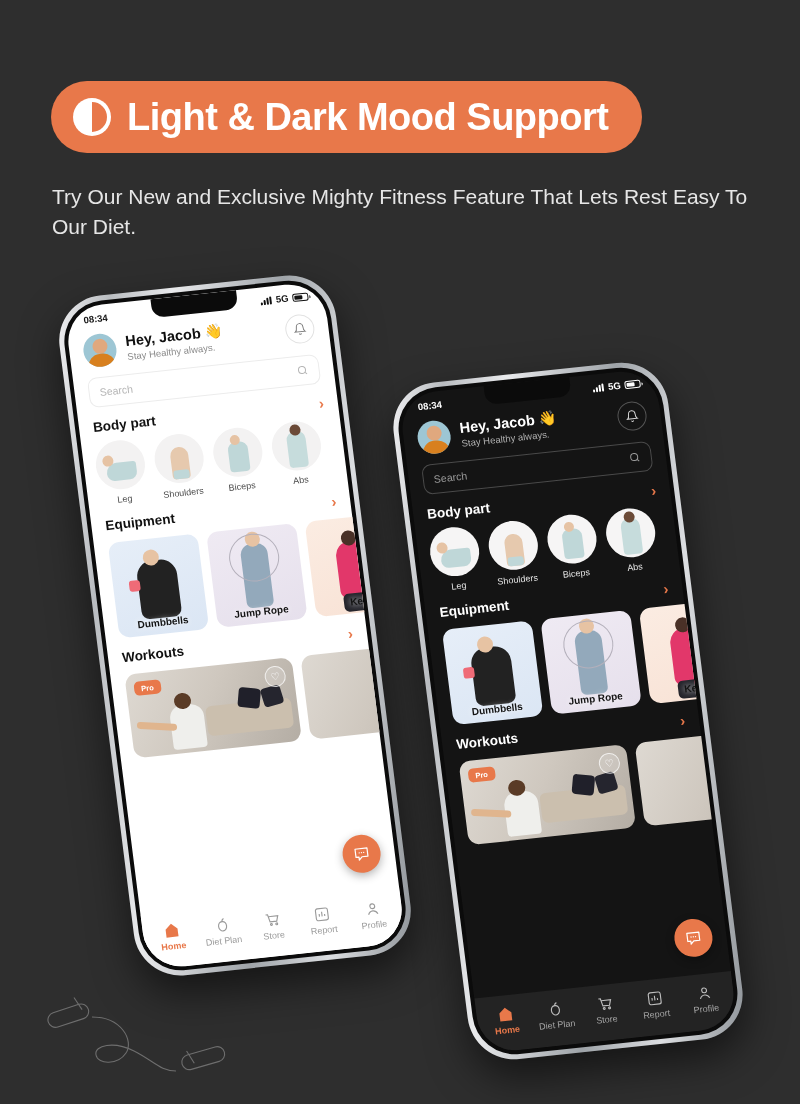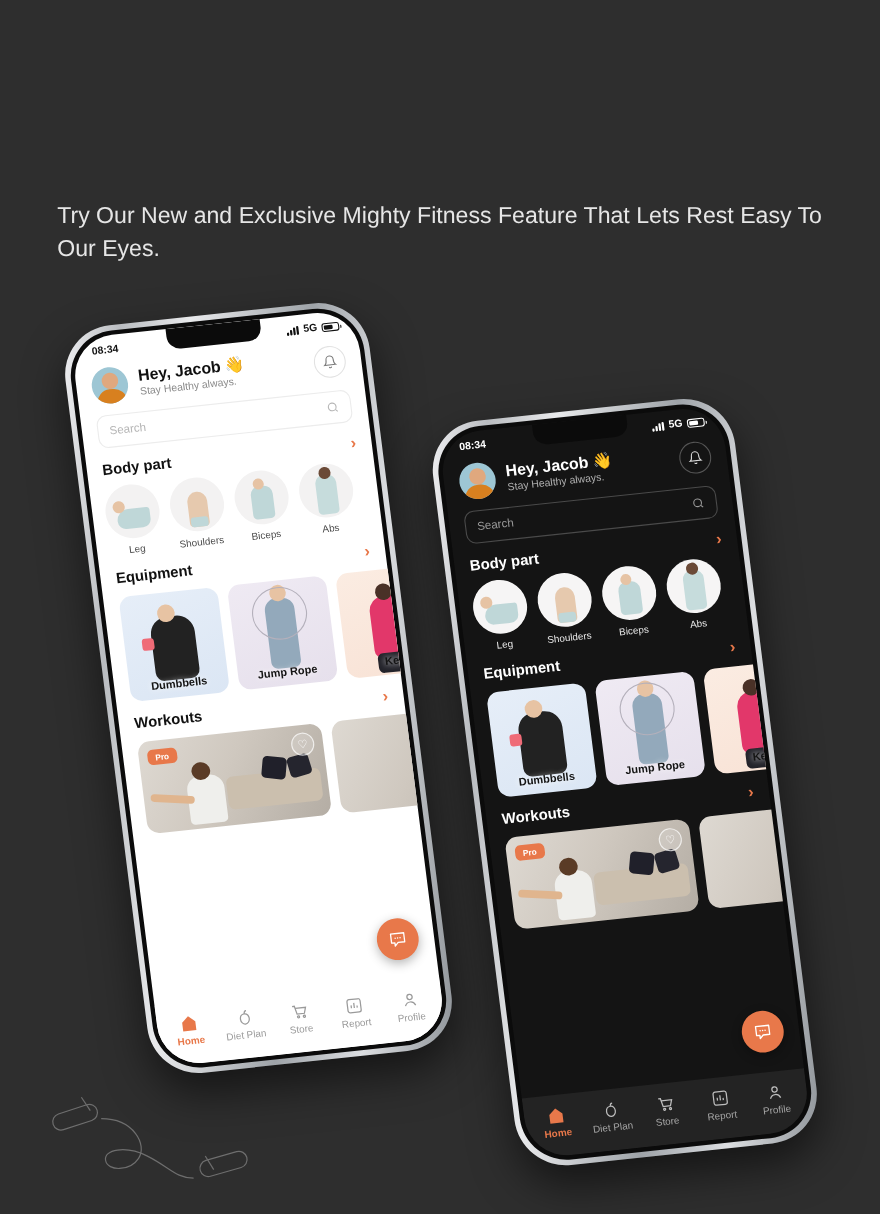--- a/index.html
+++ b/index.html
@@ -228,22 +228,26 @@
   .nav-item.active .nav-ico { color: #e8784a; }
 
   
   .rope-deco { position: absolute; left: 30px; top: 995px; width: 230px; height: 100px; }
 </style>
 </head>
 <body>
 
 <div class="page">
 
-
-  <div class="subtitle">Try Our New and Exclusive Mighty Fitness Feature That Lets Rest Easy To Our Eyes.</div>
+  <div class="banner-pill">
+    <span class="banner-icon"></span>
+    <span class="banner-title">Light &amp; Dark Mood Support</span>
+  </div>
+
+  <div class="subtitle">Try Our New and Exclusive Mighty Fitness Feature That Lets Rest Easy To Our Diet.</div>
 
   <div class="phone" id="phone-light">
     <div class="phone-inner">
       <div class="screen light">
         <div class="notch"></div>
 
         <div class="statusbar">
           <span>08:34</span>
           <span class="status-right">
             <span class="bars">

